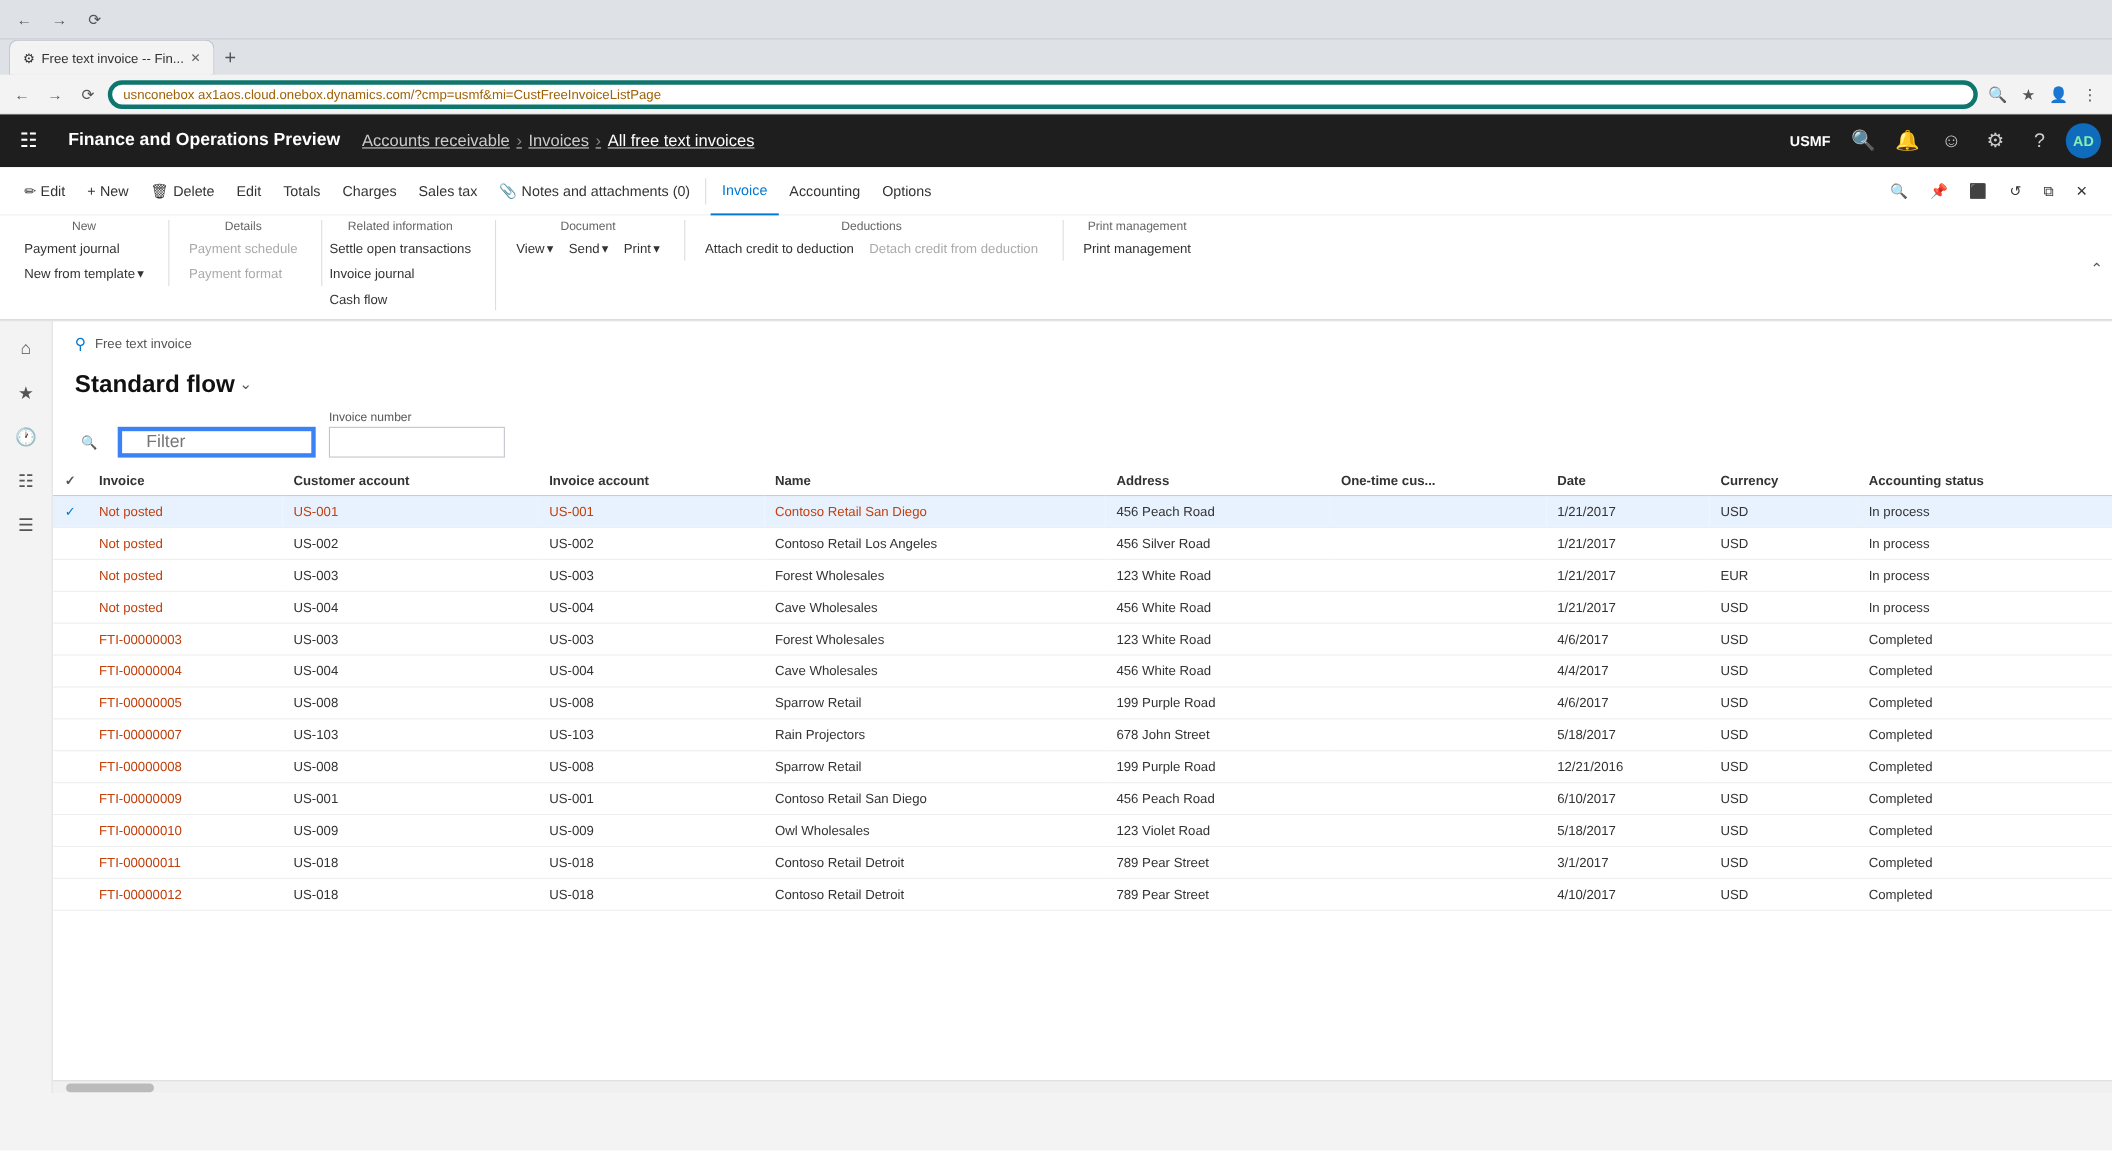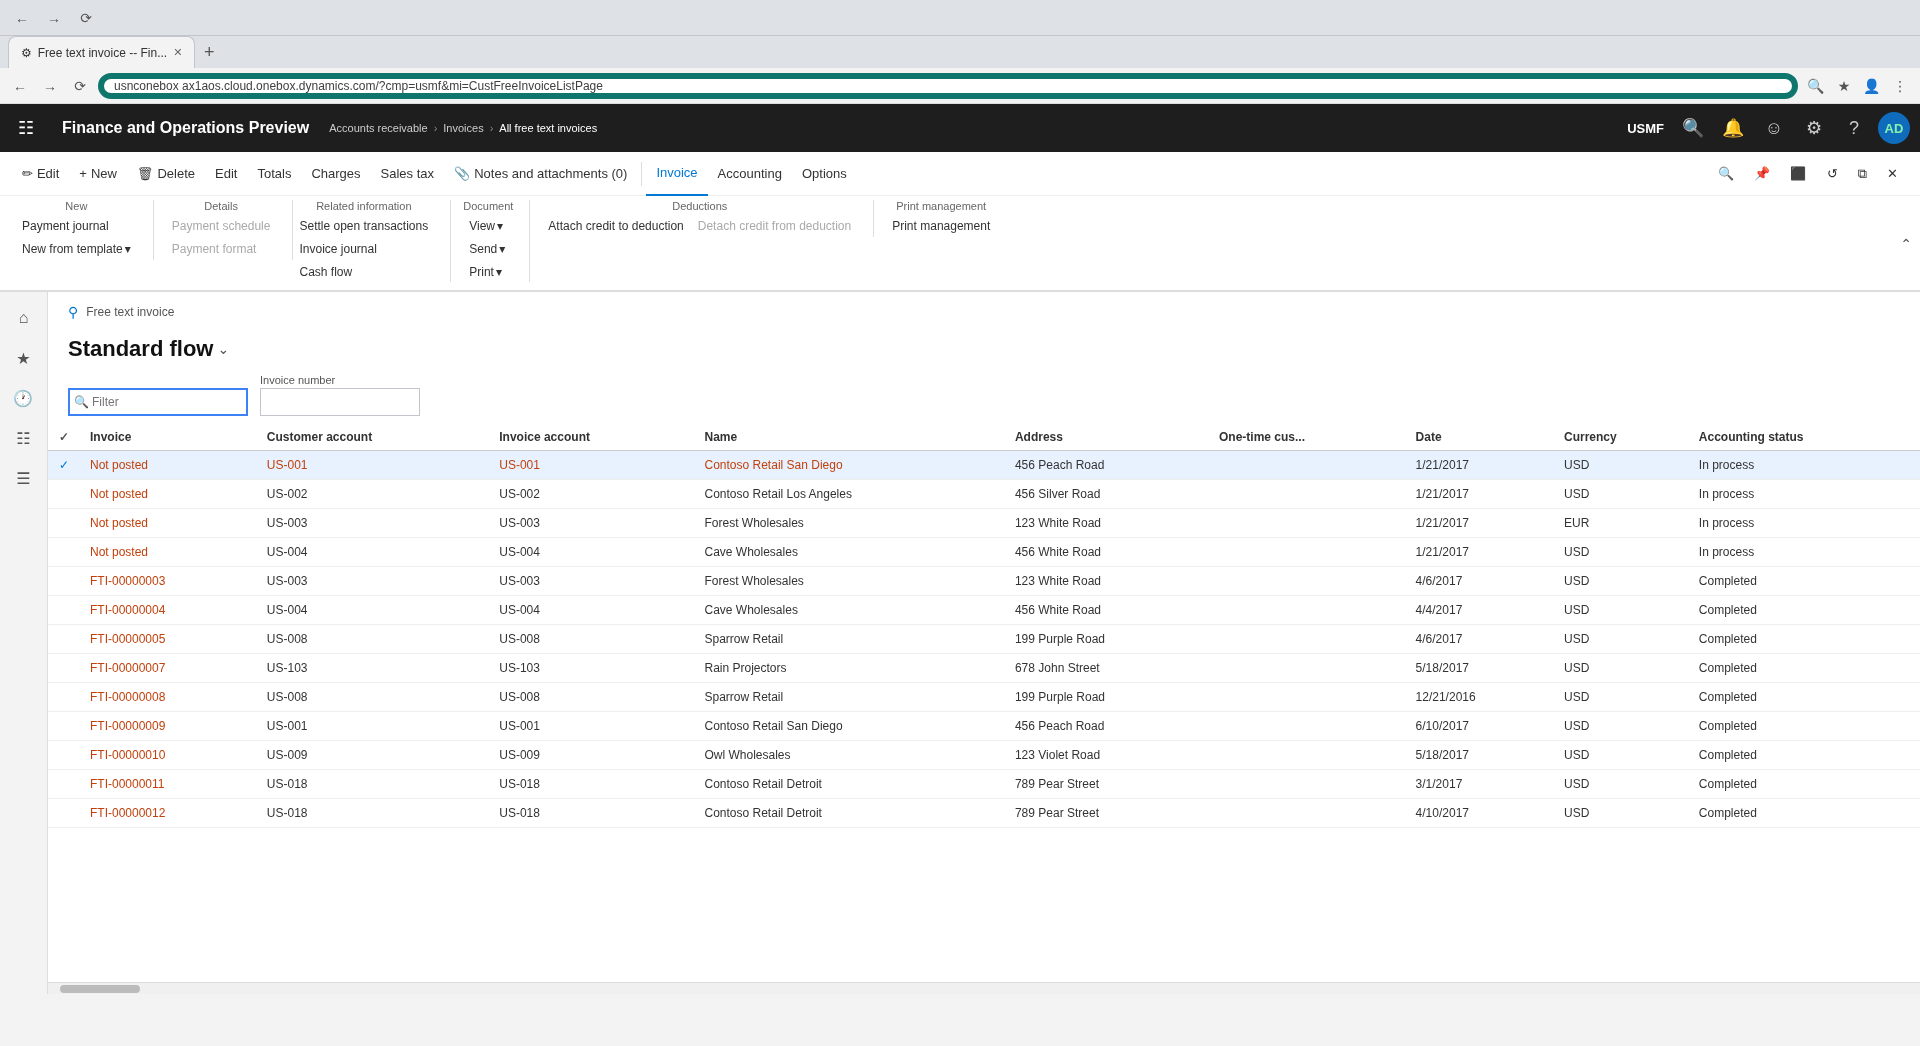--- a/index.html
+++ b/index.html
@@ -34,23 +34,23 @@
     }
     .tab-close { margin-left: auto; cursor: pointer; color: #666; font-size: 11px; }
     .new-tab-btn { width: 28px; height: 28px; background: transparent; border: none; cursor: pointer; font-size: 18px; color: #555; }
     .address-bar-row {
       height: 36px; background: #f3f3f3;
       display: flex; align-items: center; padding: 0 8px; gap: 6px;
       border-bottom: 1px solid #ddd;
     }
     .address-bar {
       flex: 1; height: 26px; border-radius: 13px;
-      border: 6px solid #0f766e; background: white;
+      border: 4px solid #0f766e; background: white;
       display: flex; align-items: center; padding: 0 10px;
-      font-size: 12px; color: #404040;
+      font-size: 12px; color: #a16207;
     }
     .browser-actions { display: flex; gap: 4px; }
     .browser-action-btn {
       width: 24px; height: 24px; border: none; background: transparent;
       cursor: pointer; color: #555; font-size: 14px;
       display: flex; align-items: center; justify-content: center;
     }
 
     
     .app-header {
@@ -62,21 +62,21 @@
       width: 32px; height: 32px; color: white; font-size: 18px;
       background: transparent; border: none; cursor: pointer;
       display: flex; align-items: center; justify-content: center;
     }
     .app-title {
       color: white; font-size: 16px; font-weight: 600;
       padding: 0 10px;
     }
     .breadcrumb {
       display: flex; align-items: flex-start; gap: 6px;
-      color: #ccc; font-size: 11px;
+      color: #ccc; font-size: 15px; text-decoration: underline;
     }
     .breadcrumb-sep { color: #888; }
     .breadcrumb a { color: #ccc; text-decoration: none; }
     .breadcrumb-current { color: #fff; }
     .header-spacer { flex: 1; }
     .header-right { display: flex; align-items: center; gap: 8px; }
     .org-badge {
       color: white; font-size: 13px; font-weight: 600;
       padding: 2px 6px; background: transparent;
     }
@@ -187,22 +187,22 @@
       height: 28px; border: 1px solid #c2c5cb; padding: 0 8px;
       font-size: 12px; color: #333; outline: none;
     }
     .search-input-wrapper {
       position: relative; display: flex; align-items: center;
     }
     .search-input-icon {
       position: absolute; left: 6px; color: #888; font-size: 12px;
     }
     .search-input {
-      height: 28px; border: 2px solid #3b82f6; padding: 0 8px 0 22px;
-      font-size: 12px; color: #333; outline: none; width: 180px;
+      height: 28px; border: 4px solid #3b82f6; padding: 0 8px 0 22px;
+      font-size: 16px; color: #333; outline: none; width: 180px; margin-left: 39px;
     }
 
     
     .table-container { flex: 1; overflow-y: auto; overflow-x: auto; }
     table { width: 100%; border-collapse: collapse; }
     thead th {
       background: white; position: sticky; top: 0; z-index: 10;
       text-align: left; padding: 6px 10px;
       font-size: 12px; font-weight: 600; color: #333;
       border-bottom: 1px solid #ccc;
@@ -366,21 +366,21 @@
           <button class="ribbon-item">Settle open transactions</button>
           <button class="ribbon-item">Invoice journal</button>
           <button class="ribbon-item">Cash flow</button>
         </div>
       </div>
     </div>
 
     <div class="ribbon-group" style="padding-left:12px;">
       <div class="ribbon-group-label">Document</div>
       <div class="ribbon-items">
-        <div style="display:flex;flex-direction:column;gap:2px;">
+        <div style="display:flex;flex-direction:row;gap:2px;">
           <button class="ribbon-item">
               <div class="ribbon-item-with-arrow">View <span>▾</span></div>
             </button>
           <button class="ribbon-item">
               <div class="ribbon-item-with-arrow">Send <span>▾</span></div>
             </button>
           <button class="ribbon-item">
               <div class="ribbon-item-with-arrow">Print <span>▾</span></div>
             </button>
         </div>

